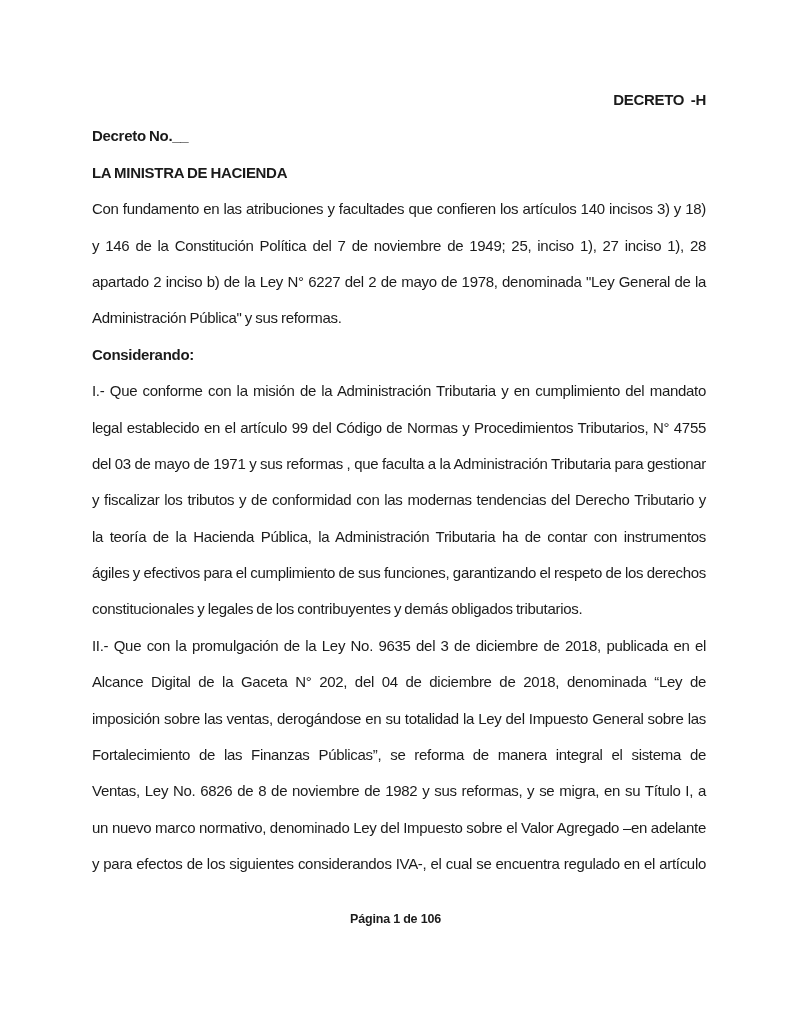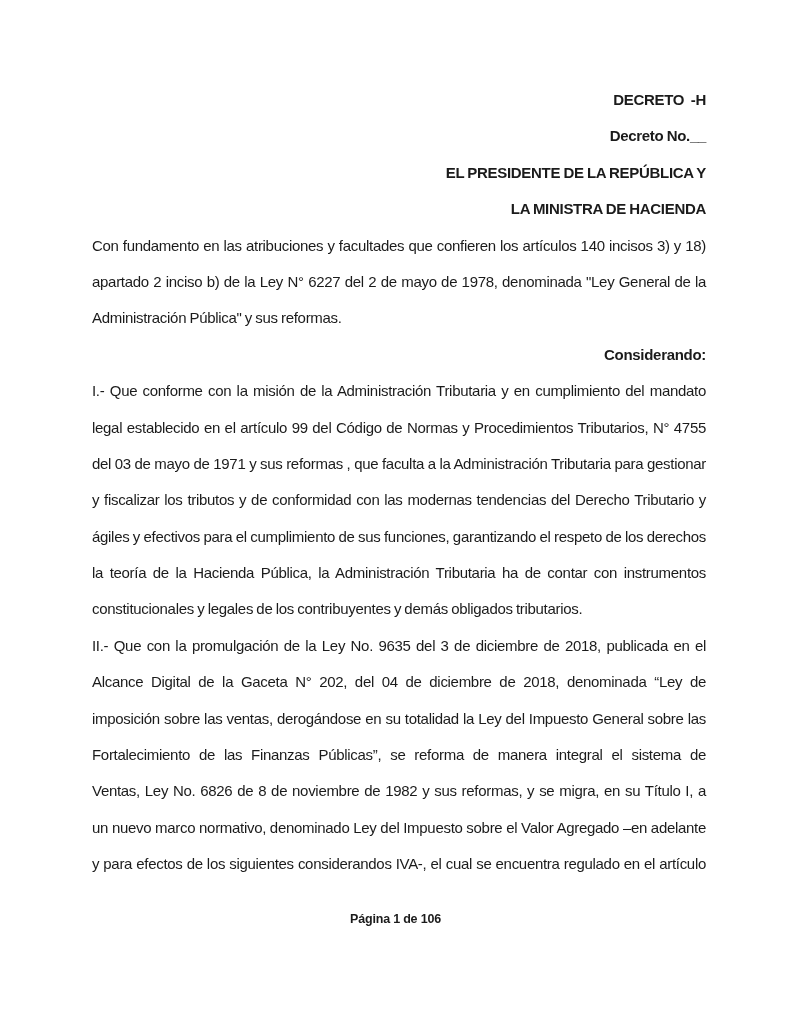--- a/index.html
+++ b/index.html
@@ -21,21 +21,21 @@
   }
   .line {
     height: 36.4px;
     line-height: 36.4px;
     font-size: 15px;
     letter-spacing: -0.3px;
     word-spacing: -0.6px;
     overflow: visible;
   }
   .bold   { font-weight: bold; }
-  .center { text-align: right; }
+  .center { text-align: left; }
   .right  { text-align: right; white-space: pre; }
   .just   { text-align: justify; text-align-last: justify; }
   .footer {
     position: absolute;
     top: 912px;
     left: 0;
     right: 0;
     text-align: center;
     font-weight: bold;
     font-size: 12.5px;
@@ -45,39 +45,39 @@
 </style>
 </head>
 <body>
 
 <div class="page">
 
   <div class="line right bold">DECRETO  -H</div>
 
   <div class="line center bold">Decreto No.__</div>
 
-  <div class="line center bold">EL PRESIDENTE DE LA REPÚBLICA Y</div>
 
   <div class="line center bold">LA MINISTRA DE HACIENDA</div>
 
   <div>
       <div class="line just">Con fundamento en las atribuciones y facultades que confieren los artículos 140 incisos 3) y 18)</div>
+      <div class="line just">y 146 de la Constitución Política del 7 de noviembre de 1949; 25, inciso 1), 27 inciso 1), 28</div>
       <div class="line just">apartado 2 inciso b) de la Ley N° 6227 del 2 de mayo de 1978, denominada "Ley General de la</div>
       <div class="line">Administración Pública" y sus reformas.</div>
     </div>
 
   <div class="line center bold">Considerando:</div>
 
   <div>
       <div class="line just">I.- Que conforme con la misión de la Administración Tributaria y en cumplimiento del mandato</div>
       <div class="line just">legal establecido en el artículo 99 del Código de Normas y Procedimientos Tributarios, N° 4755</div>
       <div class="line just">del 03 de mayo de 1971 y sus reformas , que faculta a la Administración Tributaria para gestionar</div>
       <div class="line just">y fiscalizar los tributos y de conformidad con las modernas tendencias del Derecho Tributario y</div>
+      <div class="line just">la teoría de la Hacienda Pública, la Administración Tributaria ha de contar con instrumentos</div>
       <div class="line just">ágiles y efectivos para el cumplimiento de sus funciones, garantizando el respeto de los derechos</div>
-      <div class="line just">la teoría de la Hacienda Pública, la Administración Tributaria ha de contar con instrumentos</div>
       <div class="line">constitucionales y legales de los contribuyentes y demás obligados tributarios.</div>
     </div>
 
   <div>
       <div class="line just">II.- Que con la promulgación de la Ley No. 9635 del 3 de diciembre de 2018, publicada en el</div>
       <div class="line just">Alcance Digital de la Gaceta N° 202, del 04 de diciembre de 2018, denominada “Ley de</div>
       <div class="line just">imposición sobre las ventas, derogándose en su totalidad la Ley del Impuesto General sobre las</div>
       <div class="line just">Fortalecimiento de las Finanzas Públicas”, se reforma de manera integral el sistema de</div>
       <div class="line just">Ventas, Ley No. 6826 de 8 de noviembre de 1982 y sus reformas, y se migra, en su Título I, a</div>
       <div class="line just">un nuevo marco normativo, denominado Ley del Impuesto sobre el Valor Agregado –en adelante</div>

